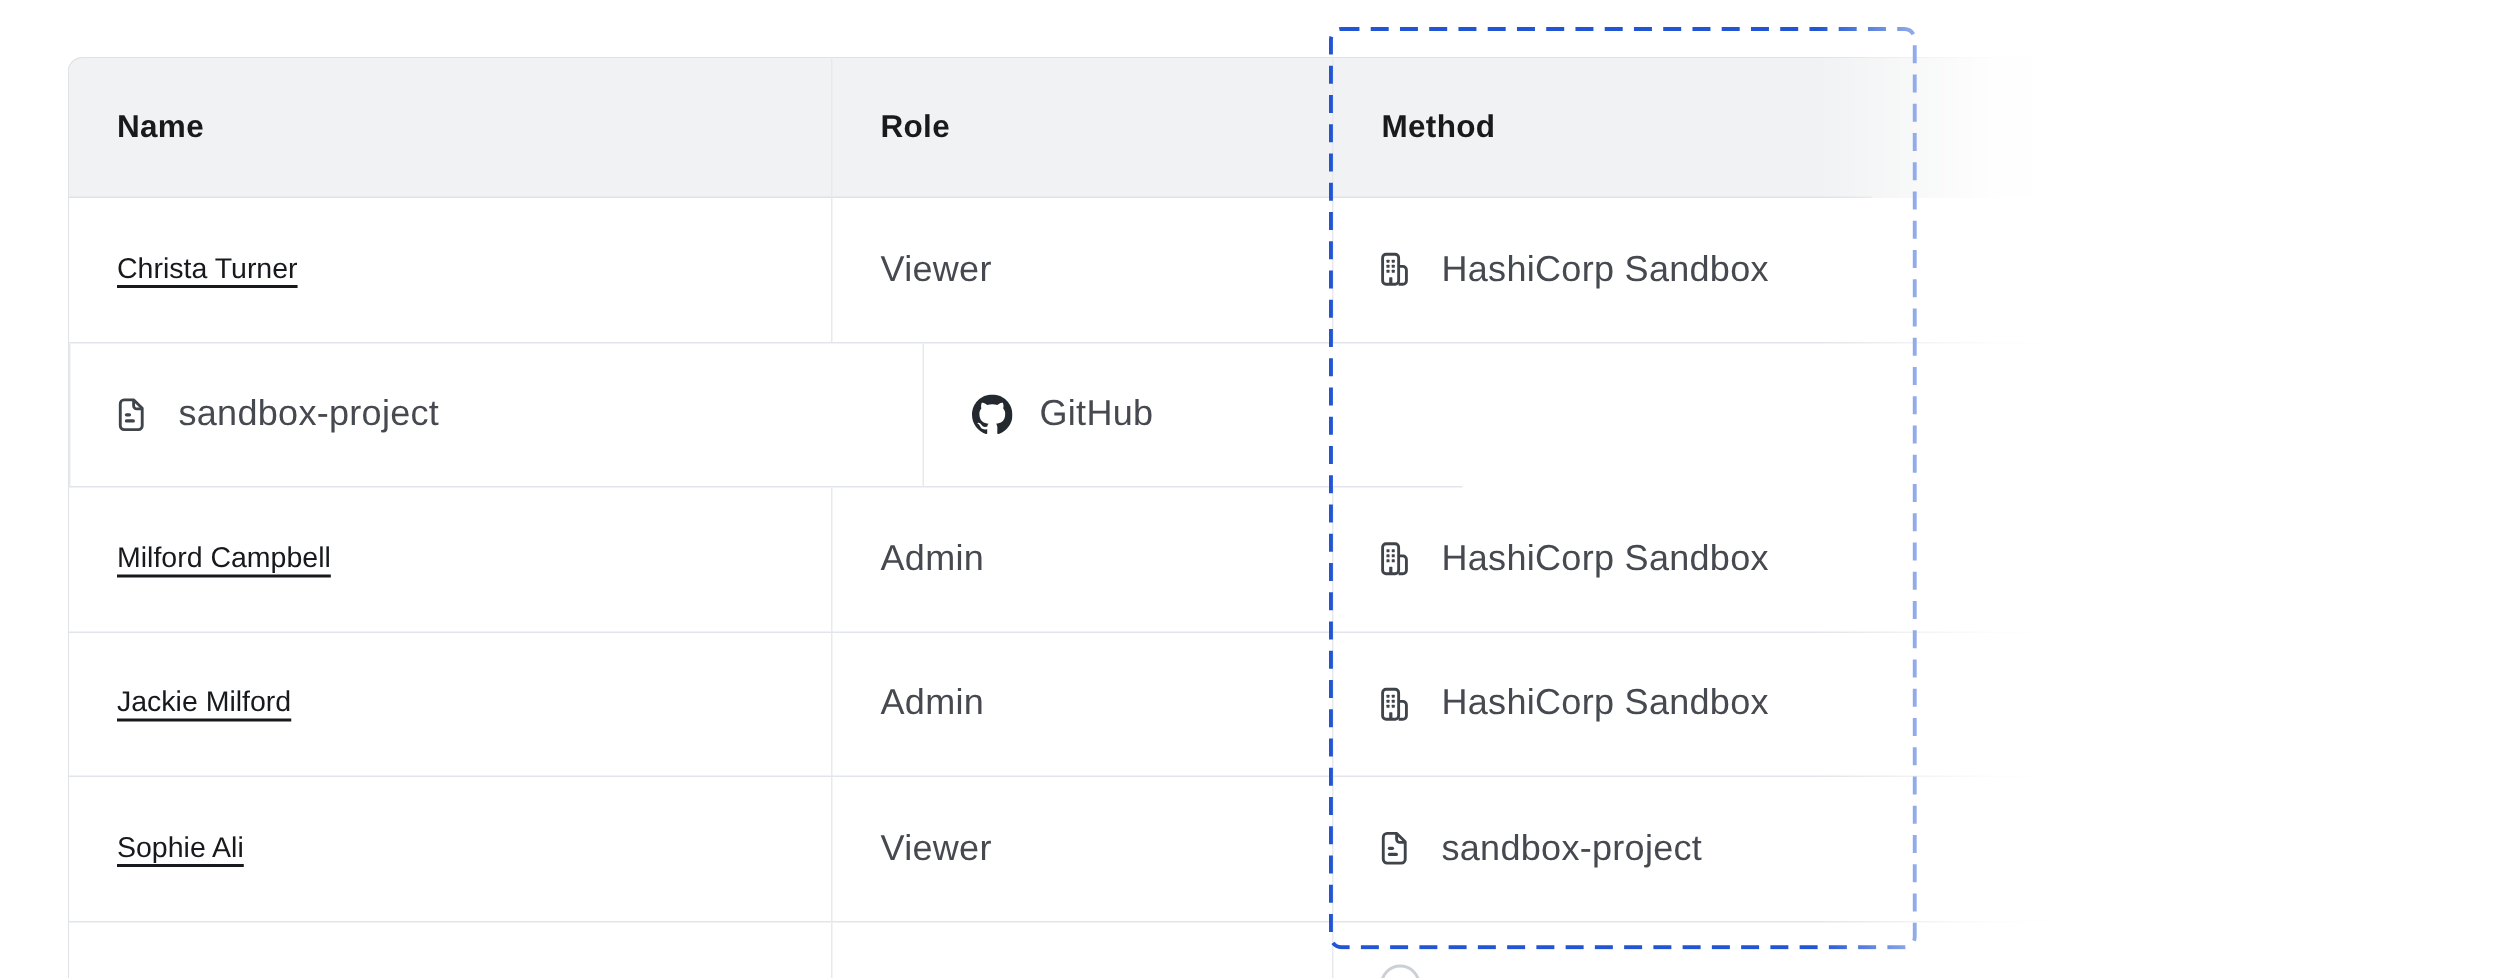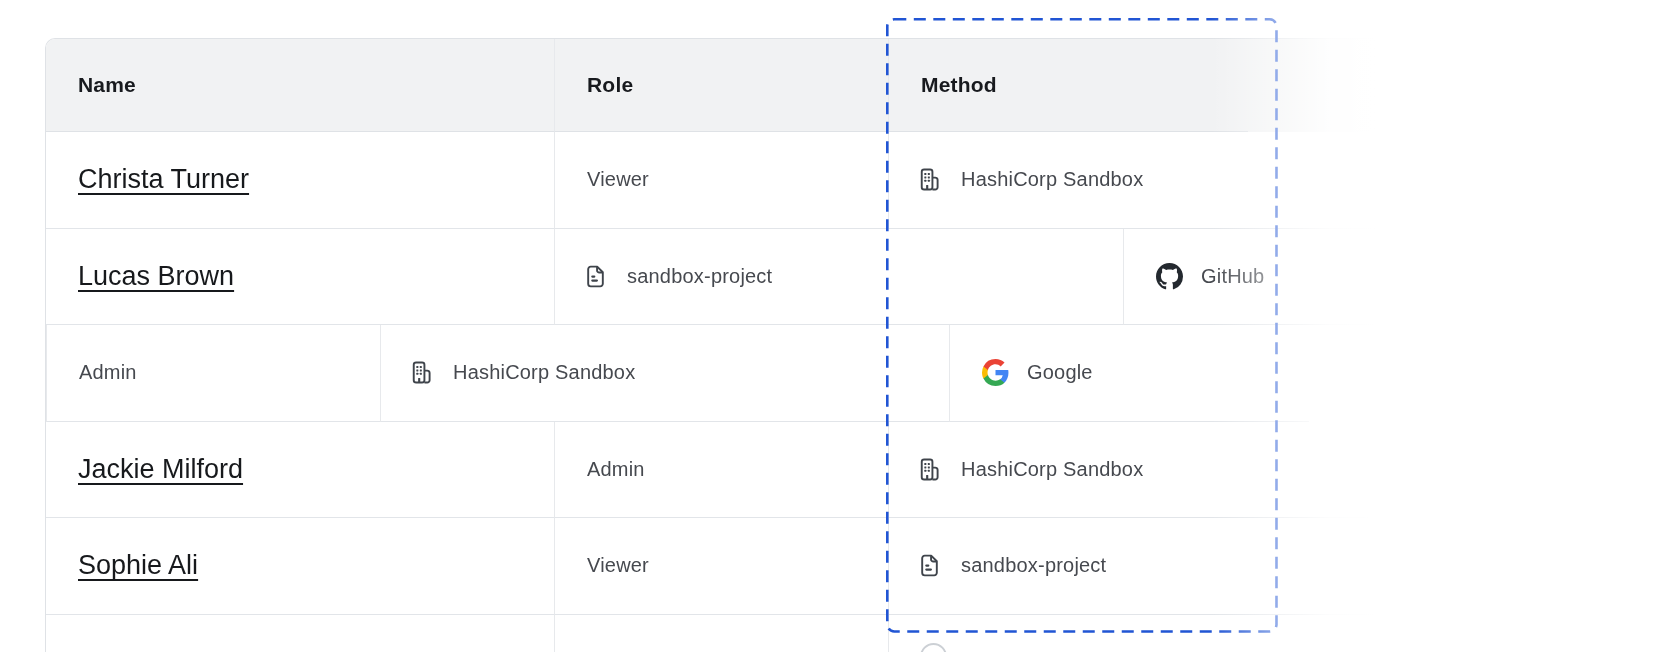--- a/index.html
+++ b/index.html
@@ -42,29 +42,29 @@
   .c-role{width:334px;}
   .c-scope{width:569px;padding-left:27px;}
   .c-method{width:360px;}
   .c-role,.c-scope,.c-method{border-left:1px solid var(--border-v,#e7e9ec);text-align:center;}
   .th-label{
     font-size:21px;font-weight:700;
     color:var(--heading,#181a1e);
     letter-spacing:.2px;
   }
   .name-link{
-    font-size:27px;font-weight:400;
+    font-size:19px;font-weight:400;
     color:var(--link,#17191c);
     text-decoration:underline;
     text-decoration-thickness:2px;
     text-underline-offset:5px;
     cursor:pointer;
   }
   .body-text{
-    font-size:20px;
+    font-size:24px;
     color:var(--body,#46494f);
     letter-spacing:.2px;
   }
   .cell-icon{
     display:inline-flex;align-items:center;justify-content:center;
     width:27px;height:27px;
     margin-right:18px;
     color:var(--icon,#3f444b);
     flex:none;
   }
@@ -137,23 +137,20 @@
       <span class="cell-icon method-icon-slot">
               <svg viewBox="0 0 24 24">
     <path fill="#24292f" d="M12 0C5.37 0 0 5.37 0 12c0 5.31 3.435 9.795 8.205 11.385.6.105.825-.255.825-.57 0-.285-.015-1.23-.015-2.235-3.015.555-3.795-.735-4.035-1.41-.135-.345-.72-1.41-1.23-1.695-.42-.225-1.02-.78-.015-.795.945-.015 1.62.87 1.845 1.23 1.08 1.815 2.805 1.305 3.495.99.105-.78.42-1.305.765-1.605-2.67-.3-5.46-1.335-5.46-5.925 0-1.305.465-2.385 1.23-3.225-.12-.3-.54-1.53.12-3.18 0 0 1.005-.315 3.3 1.23.96-.27 1.98-.405 3-.405s2.04.135 3 .405c2.295-1.56 3.3-1.23 3.3-1.23.66 1.65.24 2.88.12 3.18.765.84 1.23 1.905 1.23 3.225 0 4.605-2.805 5.625-5.475 5.925.435.375.81 1.095.81 2.22 0 1.605-.015 2.895-.015 3.3 0 .315.225.69.825.57A12.02 12.02 0 0 0 24 12c0-6.63-5.37-12-12-12z"></path>
   </svg>
             </span>
       <span class="body-text">GitHub</span>
     </div>
   </div>
 
   <div class="trow body-row">
-    <div class="cell c-name">
-      <a class="name-link">Lucas Brown</a>
-    </div>
     <div class="cell c-scope">
       <span class="cell-icon scope-icon-slot">
               <svg viewBox="0 0 24 24" fill="none">
     <path d="M13.5 3.2H7.8a2.3 2.3 0 0 0-2.3 2.3v13a2.3 2.3 0 0 0 2.3 2.3h8.4a2.3 2.3 0 0 0 2.3-2.3V8.2l-5-5z" stroke="currentColor" stroke-width="1.7" stroke-linejoin="round"></path>
     <path d="M13.4 3.5v3.1a1.9 1.9 0 0 0 1.9 1.9h3.1" stroke="currentColor" stroke-width="1.7"></path>
     <rect x="8.2" y="11.1" width="3.7" height="1.9" rx="0.95" fill="currentColor"></rect>
     <rect x="8.2" y="14.7" width="6" height="1.9" rx="0.95" fill="currentColor"></rect>
   </svg>
             </span>
       <span class="body-text">sandbox-project</span>
@@ -162,20 +159,23 @@
       <span class="cell-icon method-icon-slot">
               <svg viewBox="0 0 24 24">
     <path fill="#24292f" d="M12 0C5.37 0 0 5.37 0 12c0 5.31 3.435 9.795 8.205 11.385.6.105.825-.255.825-.57 0-.285-.015-1.23-.015-2.235-3.015.555-3.795-.735-4.035-1.41-.135-.345-.72-1.41-1.23-1.695-.42-.225-1.02-.78-.015-.795.945-.015 1.62.87 1.845 1.23 1.08 1.815 2.805 1.305 3.495.99.105-.78.42-1.305.765-1.605-2.67-.3-5.46-1.335-5.46-5.925 0-1.305.465-2.385 1.23-3.225-.12-.3-.54-1.53.12-3.18 0 0 1.005-.315 3.3 1.23.96-.27 1.98-.405 3-.405s2.04.135 3 .405c2.295-1.56 3.3-1.23 3.3-1.23.66 1.65.24 2.88.12 3.18.765.84 1.23 1.905 1.23 3.225 0 4.605-2.805 5.625-5.475 5.925.435.375.81 1.095.81 2.22 0 1.605-.015 2.895-.015 3.3 0 .315.225.69.825.57A12.02 12.02 0 0 0 24 12c0-6.63-5.37-12-12-12z"></path>
   </svg>
             </span>
       <span class="body-text">GitHub</span>
     </div>
   </div>
 
   <div class="trow body-row">
+    <div class="cell c-name">
+      <a class="name-link">Milford Campbell</a>
+    </div>
     <div class="cell c-role">
       <span class="body-text">Admin</span>
     </div>
     <div class="cell c-scope">
       <span class="cell-icon scope-icon-slot">
               <svg viewBox="0 0 24 24" fill="none">
     <rect x="5.1" y="3.1" width="9.5" height="17.8" rx="2.1" stroke="currentColor" stroke-width="1.7"></rect>
     <path d="M14.6 10.3h2.5a2.1 2.1 0 0 1 2.1 2.1v6.4a2.1 2.1 0 0 1-2.1 2.1h-2.5" stroke="currentColor" stroke-width="1.7"></path>
     <rect x="7.4" y="6.3" width="1.8" height="1.8" rx="0.35" fill="currentColor"></rect>
     <rect x="10.5" y="6.3" width="1.8" height="1.8" rx="0.35" fill="currentColor"></rect>

